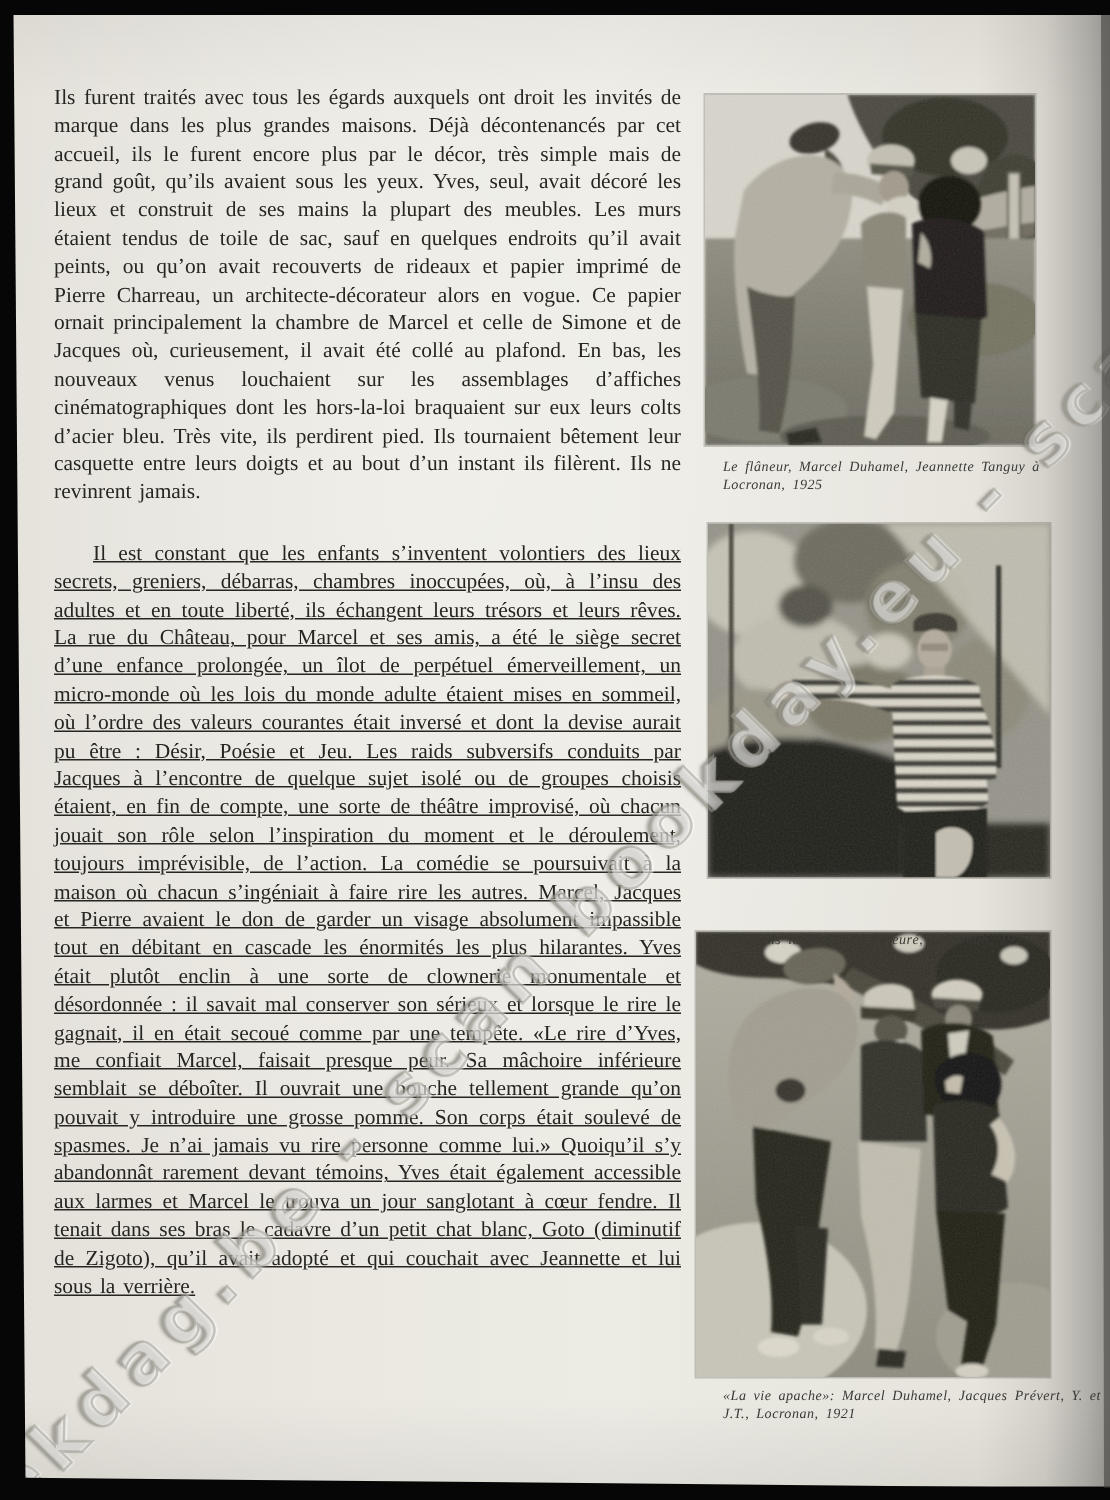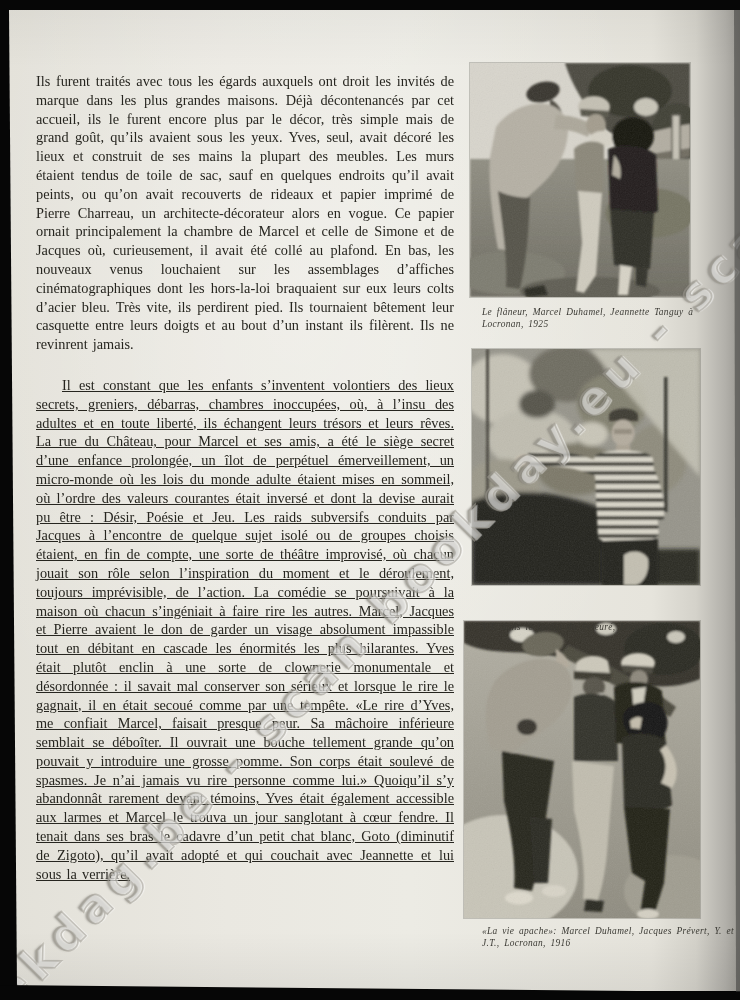--- a/index.html
+++ b/index.html
@@ -14,21 +14,21 @@
       linear-gradient(90deg, #e3e1d9 0%, #eae8e1 30%, #ecebe4 55%, #e6e4dc 88%, #d4d2ca 94%, #b2b0aa 98%, #9b9993 100%);
   }
   .page::after{
     content:""; position:absolute; inset:0;
     background:
       radial-gradient(ellipse at 40% 30%, rgba(255,255,255,0.25), rgba(0,0,0,0) 60%),
       linear-gradient(180deg, rgba(0,0,0,0.04) 0%, rgba(0,0,0,0) 6%, rgba(0,0,0,0) 94%, rgba(0,0,0,0.06) 100%);
     pointer-events:none;
   }
   .text-column {
-    position:absolute; left:36px; top:72px; width:418px; z-index:2;
+    position:absolute; left:36px; top:56px; width:418px; z-index:2;
     color:#26251f; font-size:14.3px; line-height:18.8px;
     text-align:justify; word-spacing:1.6px;
   }
   .text-column p { margin:0; }
   .text-column p.indented { text-indent:26px; margin-top:22px;text-decoration:underline; }
   figure.photo {
     position:absolute; margin:0; padding:0; z-index:1;
     box-shadow:0 0 0 1px rgba(60,58,52,0.25);
     overflow:hidden; background:#b9b6ab;
   }
@@ -233,21 +233,21 @@
         <path d="M160,92 C168,79 192,77 200,89 C206,99 204,111 197,117 L166,115 C160,107 157,99 160,92 Z" fill="#181712"></path>
         <path d="M166,100 C170,96 174,95 178,97 L176,108 L167,107 Z" fill="#c4bdac"></path>
         <path d="M158,117 C170,110 194,112 202,121 L208,184 C198,192 170,192 160,186 Z" fill="#2b2a22"></path>
         <path d="M202,124 C214,139 216,155 208,167 L197,162 C204,149 202,137 196,129 Z" fill="#c8c2b2"></path>
         <path d="M160,186 L206,188 L200,262 L190,294 L176,294 L181,260 L168,252 Z" fill="#232218"></path>
         <ellipse cx="184" cy="293" rx="11" ry="5" fill="#d4d0c3"></ellipse>
       </g>
       <rect width="236" height="297" filter="url(#gr3)" opacity="0.5"></rect>
     </svg>
   </figure>
-  <figcaption class="caption cap3">«La vie apache»: Marcel Duhamel, Jacques Prévert, Y. et J.T., Locronan, 1916</figcaption>
+  <figcaption class="caption cap3">«La vie apache»: Marcel Duhamel, Jacques Prévert, Y. et J.T., Locronan, 1921</figcaption>
 
   <div class="watermark">oekdag.be - scan bookday.eu - scan boekdo</div>
 
   <svg class="frame" width="740" height="1000" viewBox="0 0 740 1000">
     <polygon points="0,0 740,0 740,10 0,10" fill="#060606"></polygon>
     <polygon points="0,10 9,10 17,988 0,988" fill="#060606"></polygon>
     <polygon points="0,985 740,992 740,1000 0,1000" fill="#060606"></polygon>
     <polygon points="734,10 740,10 740,992 736,992" fill="#3a3a38" opacity="0.55"></polygon>
   </svg>
 

